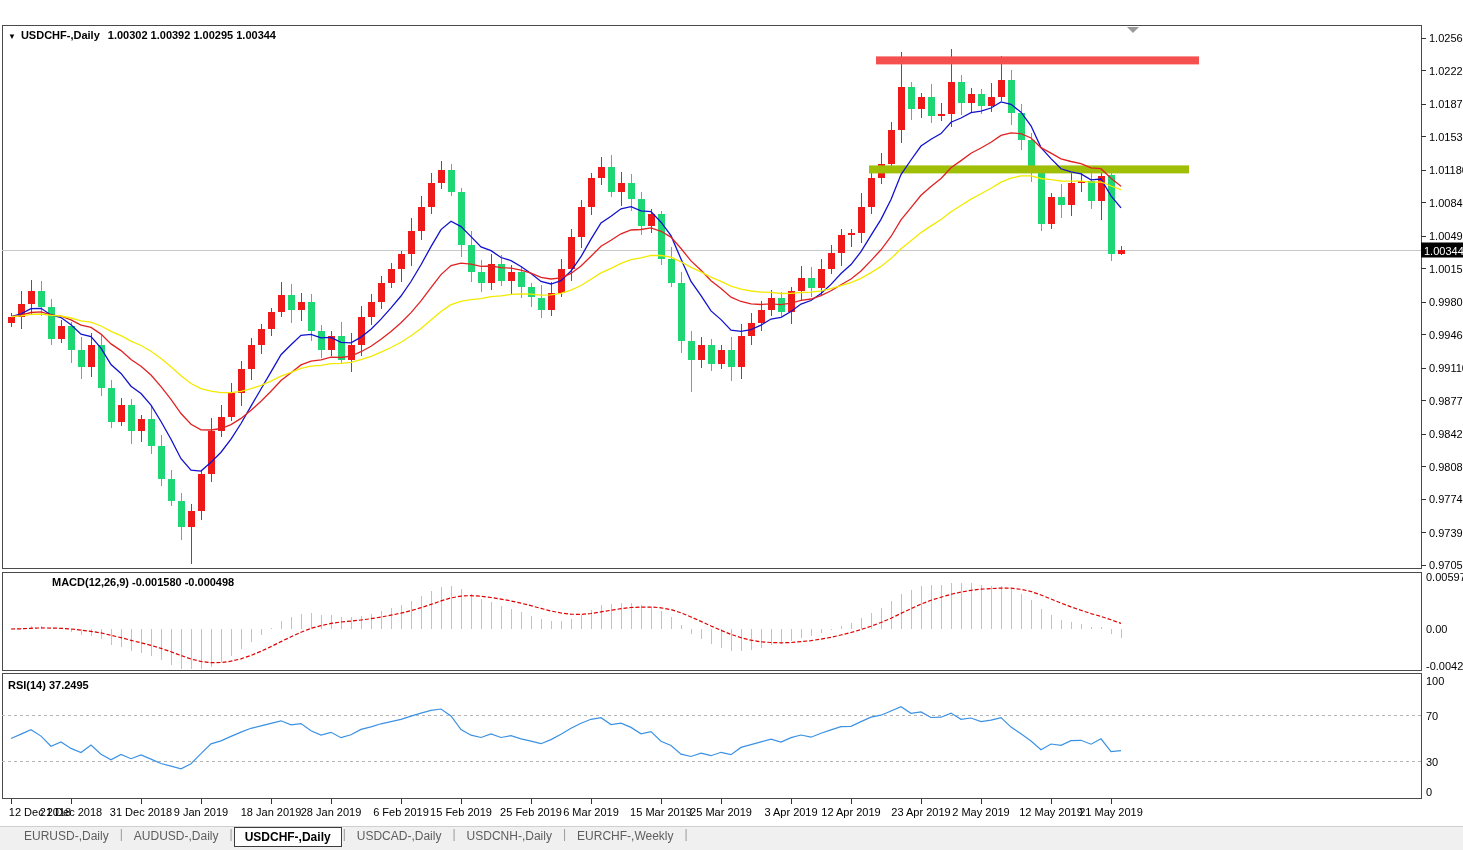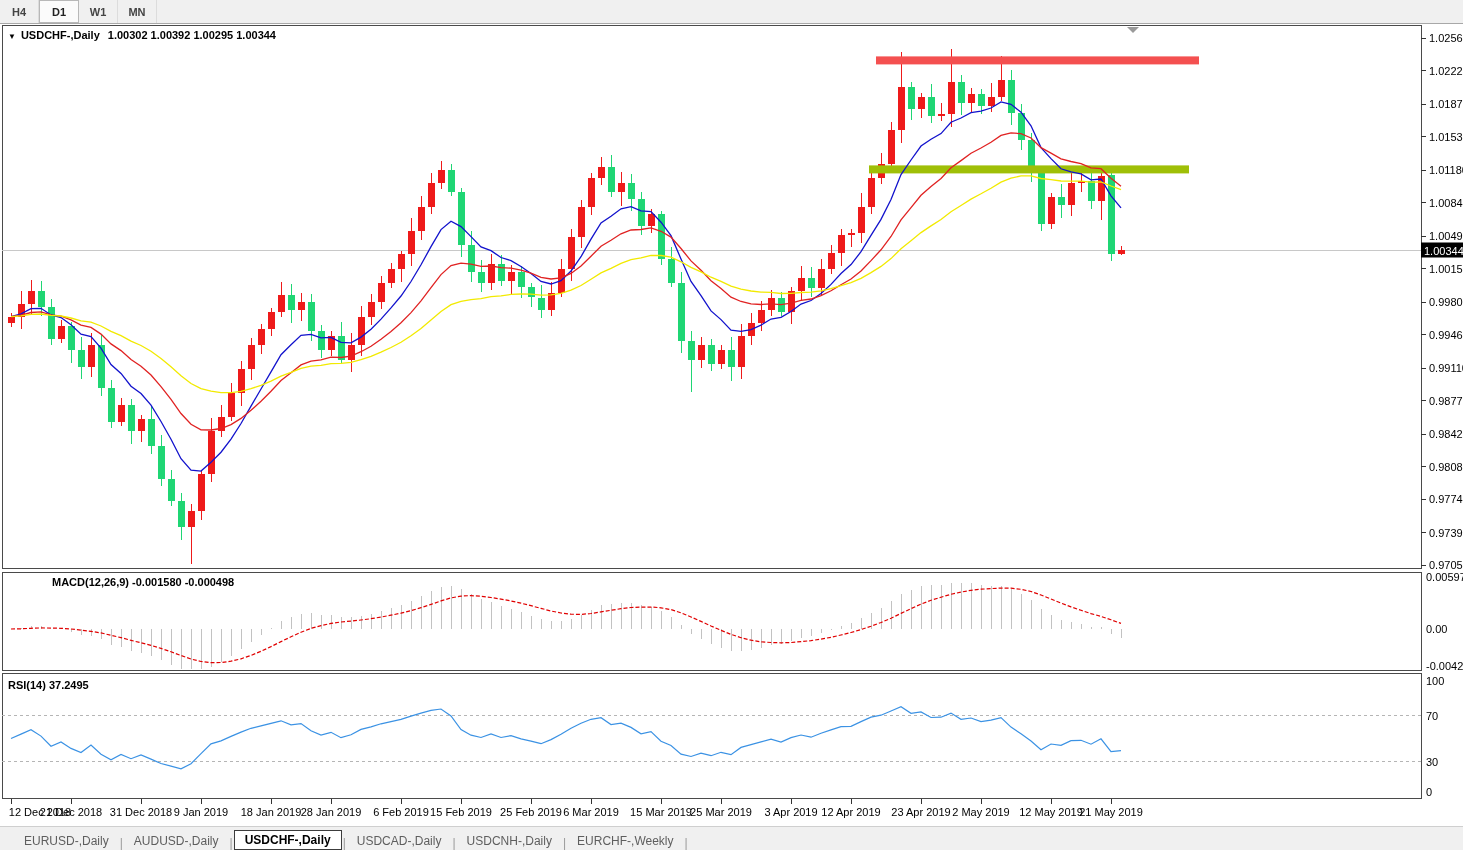--- a/index.html
+++ b/index.html
@@ -8,37 +8,31 @@
     border-bottom:1px solid #a8a8a8;display:flex;align-items:stretch;}
   .tf{min-width:30px;padding:0 4px;display:flex;align-items:center;justify-content:center;
     font-size:11px;font-weight:700;color:#444;border-right:1px solid #dcdcdc;cursor:default;}
   .tf.active{background:#fbfbfb;border:1px solid #b8b8b8;color:#222;}
   #chart-svg{position:absolute;top:25px;left:0;}
   .ovl{position:absolute;font-size:11px;font-weight:700;color:#000;z-index:3;
     pointer-events:none;white-space:nowrap;text-align:center;}
   .ovl .tri{font-size:8px;margin-right:5px;pointer-events:auto;}
   .ovl .nums{font-weight:700;margin-left:8px;}
   #tabbar{position:absolute;left:0;right:0;top:826px;height:24px;background:#f0f0f0;
-    border-top:1px solid #cfcfcf;display:flex;align-items:flex-end;font-size:12px;
+    border-top:1px solid #cfcfcf;display:flex;align-items:flex-start;font-size:12px;
     color:#5e5e5e;padding-left:14px;box-sizing:border-box;}
   .tab{padding:2px 10px;cursor:default;}
   .tab.active{background:#fff;border:1px solid #3c3c3c;color:#000;font-weight:700;}
   .tabsep{color:#9a9a9a;margin:0 1px;}
 </style>
 </head>
 <body>
 
 <div id="win">
 
-  <div id="toolbar">
-      <div class="tf">H4</div>
-      <div class="tf active">D1</div>
-      <div class="tf">W1</div>
-      <div class="tf">MN</div>
-    </div>
 
   <div class="ovl" style="top:29px;left:8px;">
     <span class="tri">▼</span><span>USDCHF-,Daily</span><span class="nums">1.00302 1.00392 1.00295 1.00344</span>
   </div>
   <div class="ovl" style="top:576px;left:8px;padding-left:44px;">MACD(12,26,9) -0.001580 -0.000498</div>
   <div class="ovl" style="top:679px;left:8px;">RSI(14) 37.2495</div>
 
   <svg id="chart-svg" width="1463" height="801" viewBox="0 25 1463 801">
       <rect x="0" y="25" width="1463" height="801" fill="#ffffff"></rect>
       <g shape-rendering="crispEdges">

